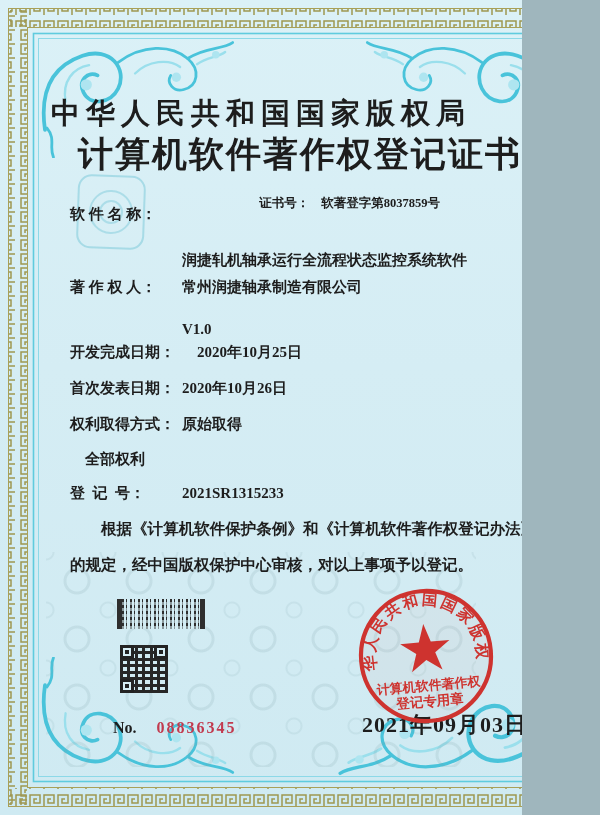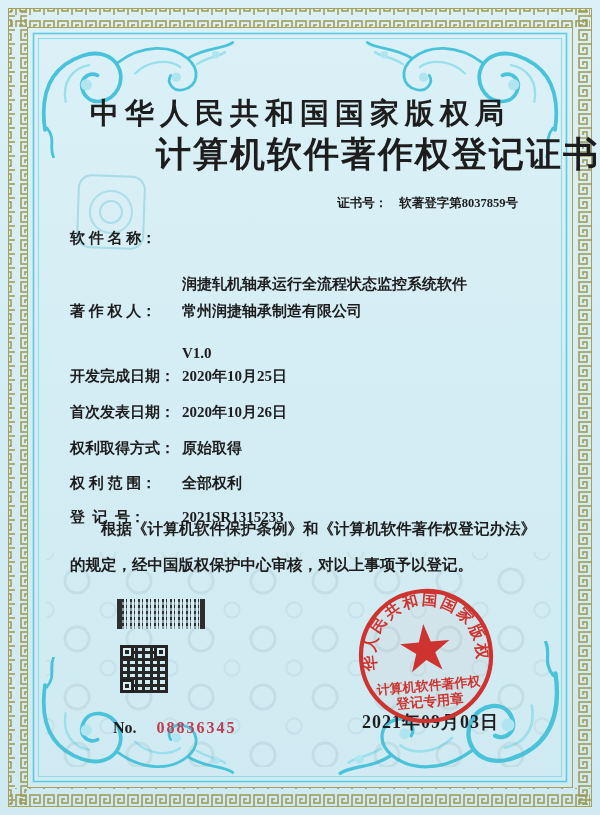--- a/index.html
+++ b/index.html
@@ -1,17 +1,17 @@
 <!DOCTYPE html>
 <html><head>
 <meta charset="utf-8">
 <style>
   html,body{margin:0;padding:0;background:#9fb6bd;}
   .paper{
-    position:relative; width:600px; height:815px; overflow:hidden;
+    position:relative; width:522px; height:815px; overflow:hidden;
     background:linear-gradient(180deg,#dbf1f7 0%, #d5edf4 45%, #cfeaf2 100%);
     font-family:"Liberation Serif","DejaVu Serif",serif;
     color:#1d1d1d;
     text-decoration:underline;
   }
   .abs{position:absolute;}
   svg{display:block;}
 
   
   .watermark{
@@ -40,21 +40,21 @@
 
   
   .authority{left:0; right:0; top:94px; text-align:center;
     font-size:29px; font-weight:bold; letter-spacing:6px; white-space:nowrap;}
   .cert-title{left:0; right:0; top:131px; text-align:right;
     font-size:35px; font-weight:bold; letter-spacing:2px; white-space:nowrap;}
   .certno{right:82px; top:180px; font-size:12.5px; font-weight:bold; white-space:pre;}
   .certno .lbl{margin-right:12px;}
 
   .frow{left:70px; display:flex; align-items:flex-start;
-    font-size:15px; font-weight:bold; line-height:23px;margin-top:24px;}
+    font-size:15px; font-weight:bold; line-height:23px;}
   .frow .flabel{flex:none; width:97px; white-space:pre;}
   .frow .fval{margin-left:15px; white-space:pre;}
 
   .statement{left:70px; top:511px; width:466px;
     font-size:15.5px; font-weight:bold; line-height:36px;
     text-indent:31px; text-align:justify;}
 
   
   .barcode{
     left:117px; top:599px; width:78px; height:30px;
@@ -71,21 +71,21 @@
   }
   .finder{position:absolute; width:8px; height:8px;
     background:#d7eef5; border:3px solid #232323;}
   .finder::after{content:""; position:absolute; left:2px; top:2px;
     width:4px; height:4px; background:#232323;}
   .finder.tl{left:0;top:0;} .finder.tr{right:0;top:0;} .finder.bl{left:0;bottom:0;}
 
   .serial{left:97px; top:701px; font-size:16px; font-weight:bold; white-space:pre;}
   .serial .num{color:#c23a4e; letter-spacing:2px; margin-left:20px;}
 
-  .issue-date{left:362px; top:710px; font-size:18px; font-weight:bold;
+  .issue-date{left:362px; top:710px; font-size:22px; font-weight:bold;
     white-space:nowrap; letter-spacing:1px;}
 
   .seal{left:355px; top:585px; transform:rotate(-5deg);}
 </style>
 </head>
 <body>
 
 <div class="paper">
 
   <svg class="abs" width="600" height="815" viewBox="0 0 600 815" style="left:0;top:0;">
@@ -146,37 +146,36 @@
       <div>润捷轧机轴承运行全流程状态监控系统软件</div>
       <div>V1.0</div>
     </div>
   </div>
 
   <div class="abs frow" style="top:276px;">
     <span class="flabel">著 作 权 人：</span>
     <div class="fval">常州润捷轴承制造有限公司</div>
   </div>
 
-  <div class="abs frow" style="top:341px;">
+  <div class="abs frow" style="top:341px;gap:15px;">
     <span class="flabel">开发完成日期：</span>
     <div class="fval">2020年10月25日</div>
   </div>
 
   <div class="abs frow" style="top:377px;text-align:right;">
     <span class="flabel">首次发表日期：</span>
     <div class="fval">2020年10月26日</div>
   </div>
 
   <div class="abs frow" style="top:413px;">
     <span class="flabel">权利取得方式：</span>
     <div class="fval">原始取得</div>
   </div>
 
   <div class="abs frow" style="top:448px;">
-    <span class="flabel">权 利 范 围：</span>
     <div class="fval">全部权利</div>
   </div>
 
   <div class="abs frow" style="top:482px;">
     <span class="flabel">登  记  号：</span>
     <div class="fval">2021SR1315233</div>
   </div>
 
   <div class="abs statement">根据《计算机软件保护条例》和《计算机软件著作权登记办法》的规定，经中国版权保护中心审核，对以上事项予以登记。</div>
 

